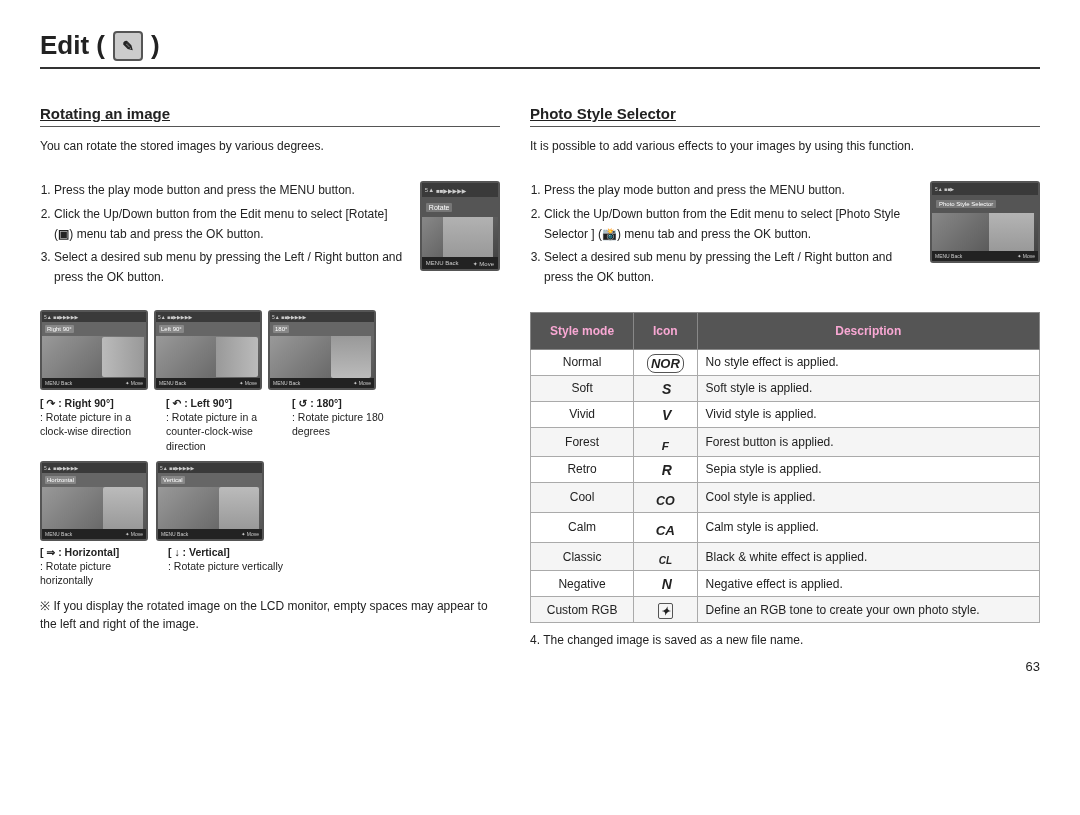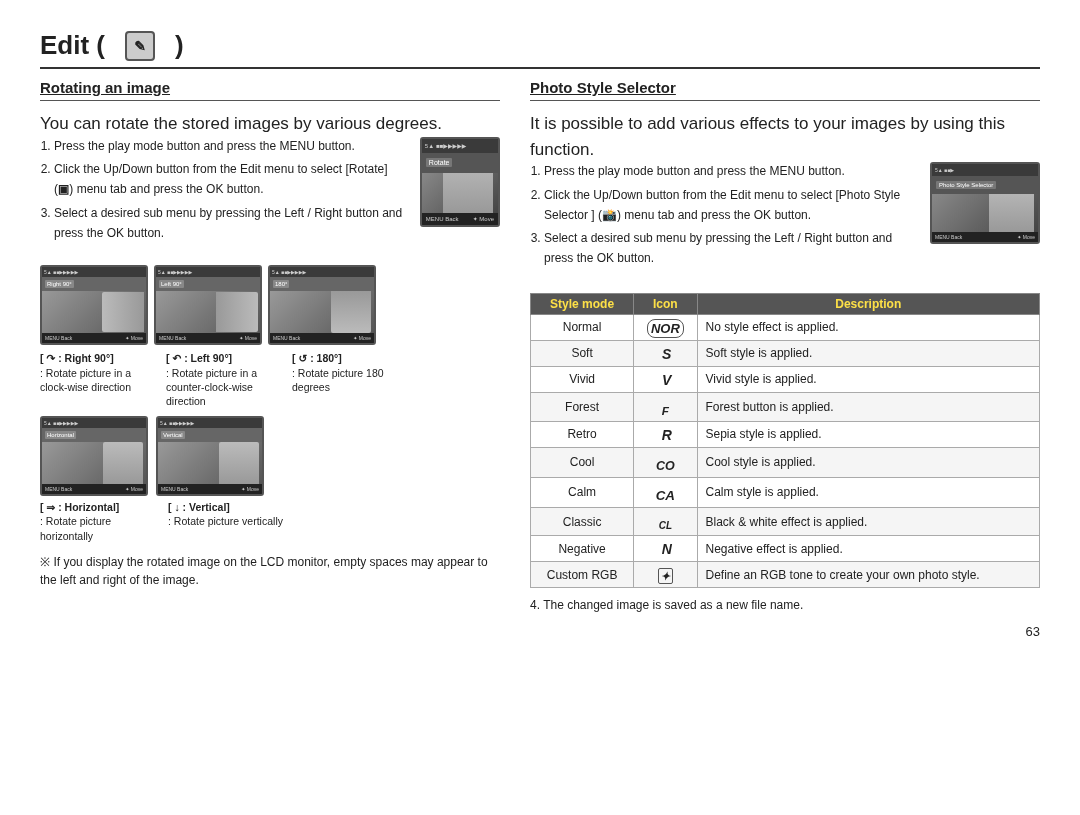--- a/index.html
+++ b/index.html
@@ -11,24 +11,24 @@
       font-size: 13px;
       color: #222;
       overflow: hidden;
       padding: 30px 40px 20px 40px;
     }
     .page-title {
       font-size: 26px;
       font-weight: bold;
       border-bottom: 2px solid #333;
       padding-bottom: 6px;
-      margin-bottom: 10px;
-      display: flex;
-      align-items: center;
-      gap: 20px;
+      margin-bottom: 36px;
+      display: flex;
+      align-items: center;
+      gap: 8px;
     }
     .page-title .edit-icon {
       display: inline-block;
       width: 30px;
       height: 30px;
       background: #ccc;
       border-radius: 4px;
       border: 2px solid #555;
       text-align: center;
       line-height: 26px;
@@ -47,22 +47,22 @@
     }
     .section-title {
       font-size: 15px;
       font-weight: bold;
       text-decoration: underline;
       border-bottom: 1px solid #555;
       padding-bottom: 4px;
       margin-bottom: 10px;
     }
     .section-desc {
-      font-size: 17px;
-      margin-bottom: 0;
+      font-size: 12px;
+      margin-bottom: 26px;
       line-height: 1.5;
     }
     .instructions {
       font-size: 12px;
       line-height: 1.65;
       margin-bottom: 10px;
     }
     .instructions ol {
       padding-left: 14px;
     }
@@ -175,22 +175,22 @@
     }
     
     .style-table {
       width: 100%;
       border-collapse: collapse;
       margin-top: 10px;
       font-size: 12px;
     }
     .style-table th {
       background: #555;
-      color: #fde047;
-      padding: 3px 8px;
+      color: #f9a8d4;
+      padding: 11px 8px;
       text-align: center;
       border: 1px solid #888;
       font-size: 12px;
     }
     .style-table td {
       border: 1px solid #aaa;
       padding: 4px 8px;
       text-align: center;
       vertical-align: middle;
     }

